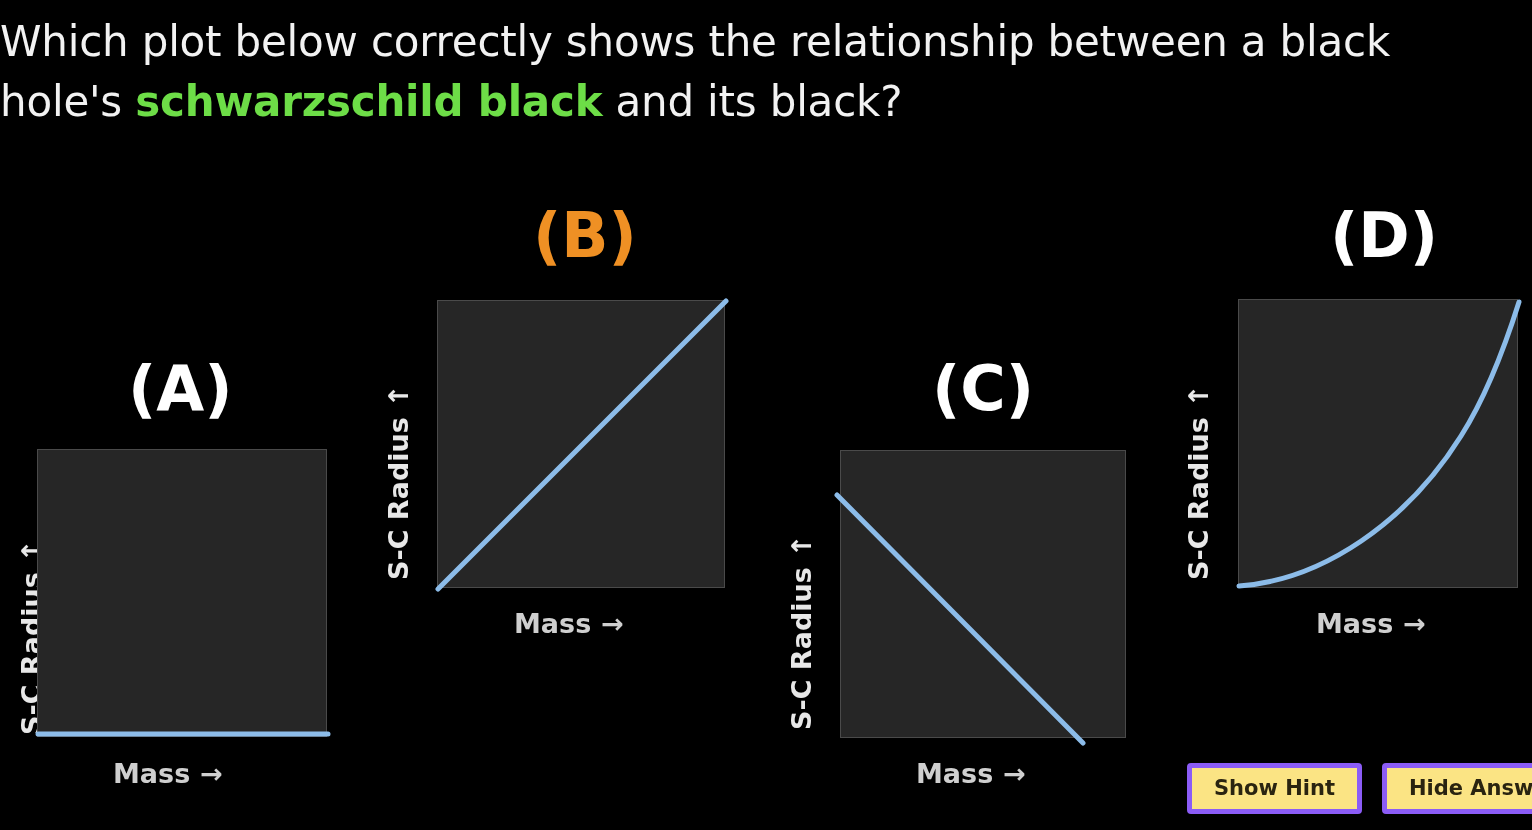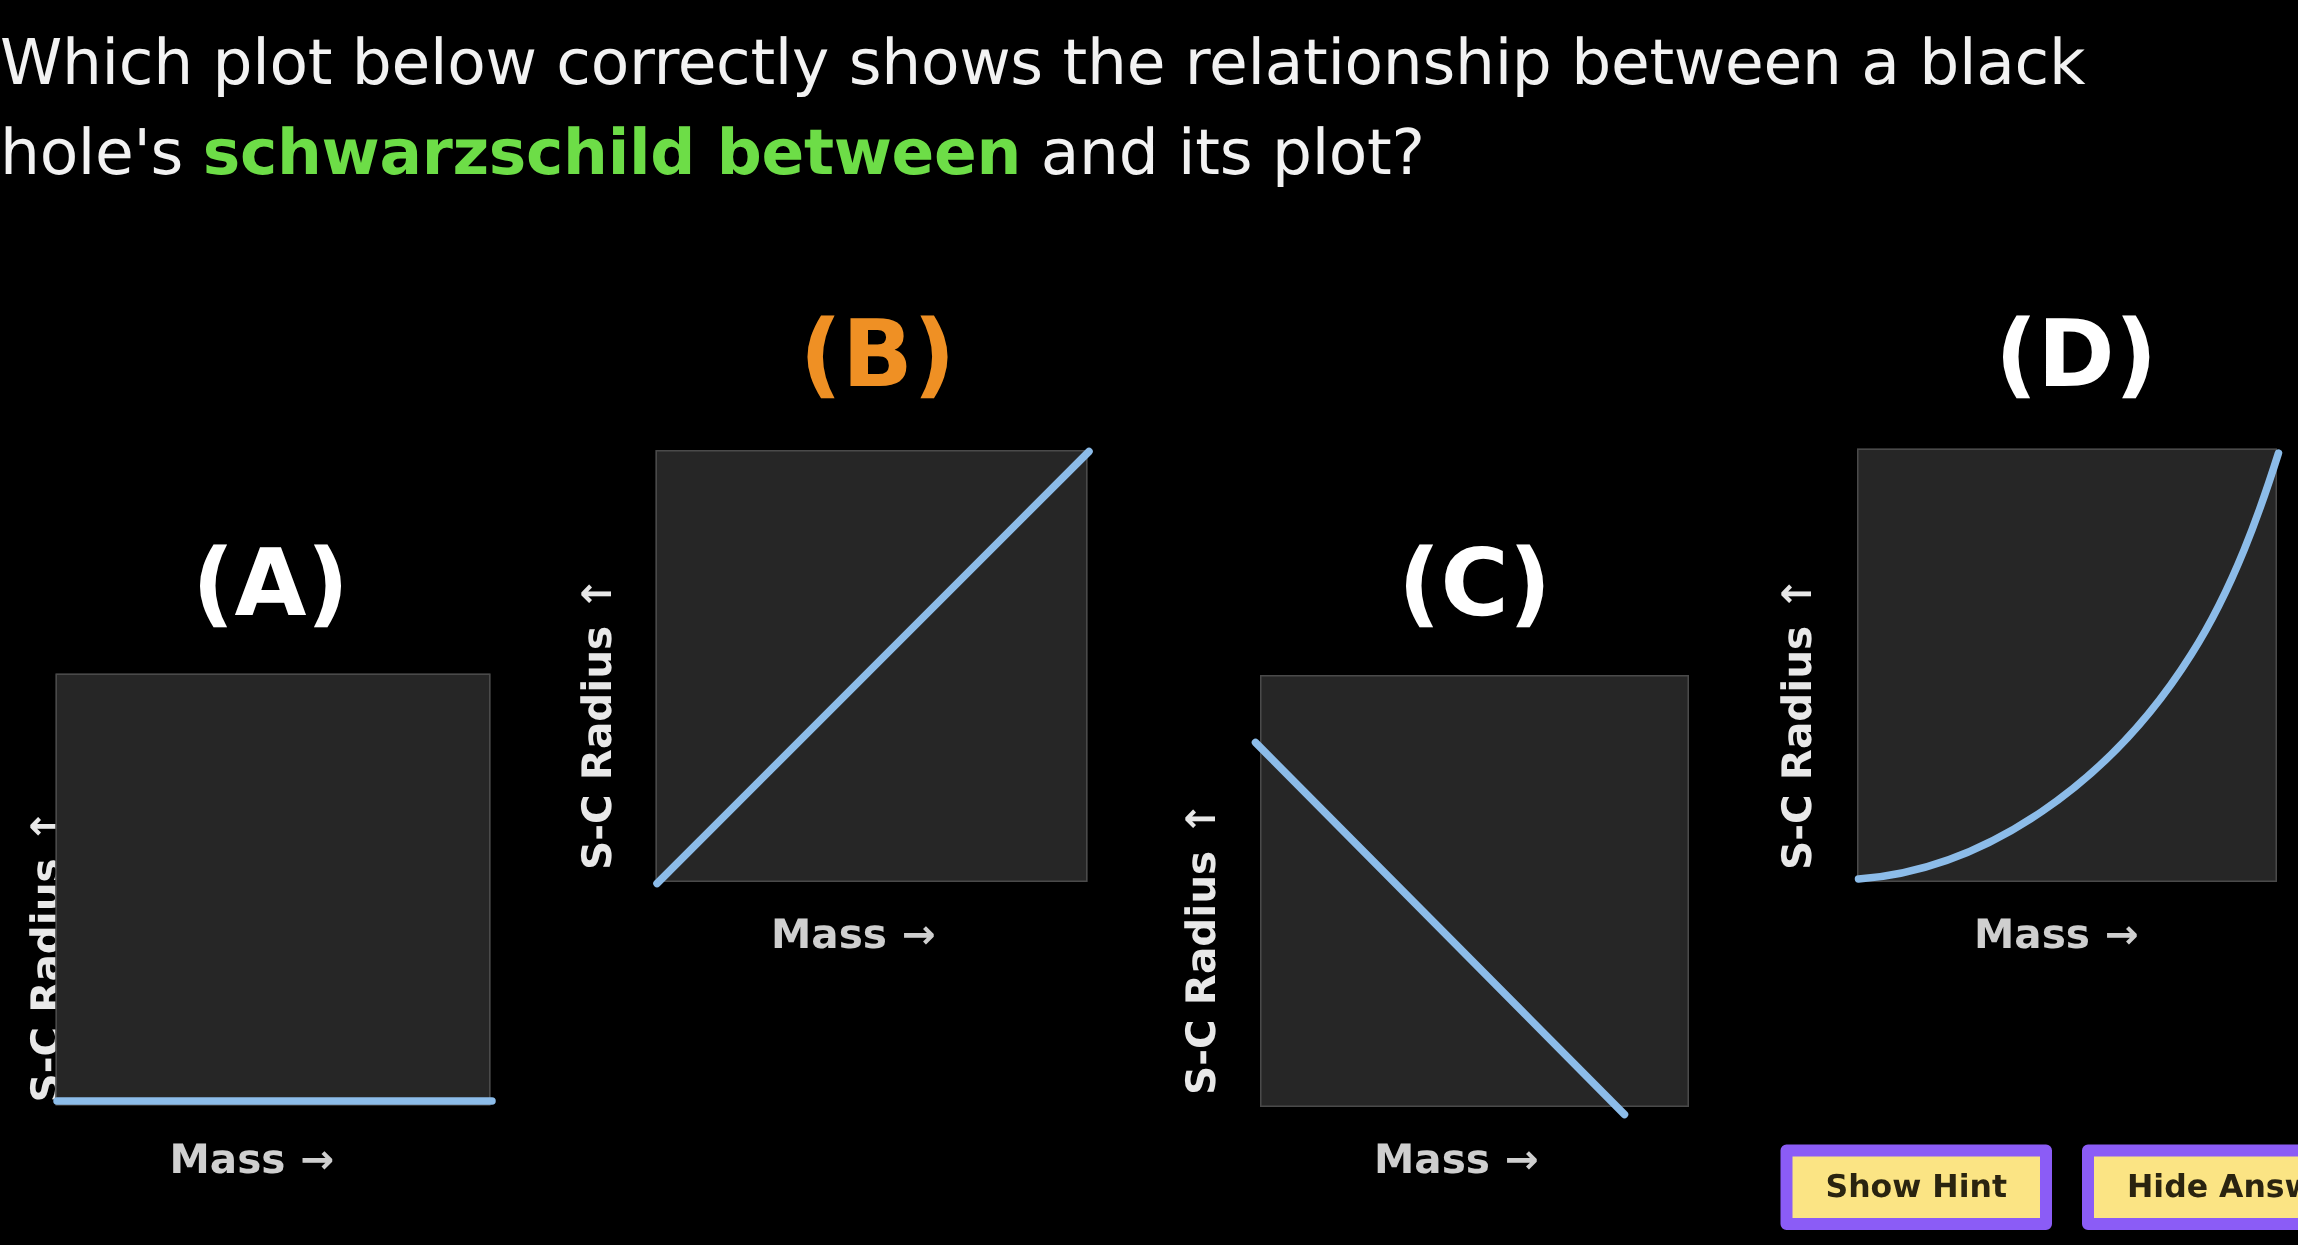--- a/index.html
+++ b/index.html
@@ -89,37 +89,37 @@
   
   #buttons {
     position: absolute;
     left: 1187px;
     top: 763px;
     display: flex;
     gap: 20px;
   }
   .qbtn {
     background: #fbe484;
-    border: 8px solid #8b5cf6;
+    border: 5px solid #8b5cf6;
     border-radius: 4px;
     color: #2a2410;
     font-size: 21px;
     font-weight: 700;
     padding: 8px 22px;
     white-space: nowrap;
     cursor: pointer;
     font-family: "DejaVu Sans", "Liberation Sans", sans-serif;
     line-height: 1.2;
   }
 </style>
 </head>
 <body>
 
 <div id="question">
-  <span>Which plot below correctly shows the relationship between a black hole's </span><span class="hl" style="color:#6ddd47">schwarzschild between</span><span> and its plot?</span>
+  <span>Which plot below correctly shows the relationship between a black hole's </span><span class="hl" style="color:#6ddd47">schwarzschild black</span><span> and its black?</span>
 </div>
 
 <div class="panel">
 
   <div class="panel-label" style="left:128px; top:358px; color:#ffffff;">(A)</div>
 
   <div class="ylabel" style="left:18px; top:735px;">
     <span>S-C Radius</span>
     <span class="arrow-v">↑</span>
   </div>

